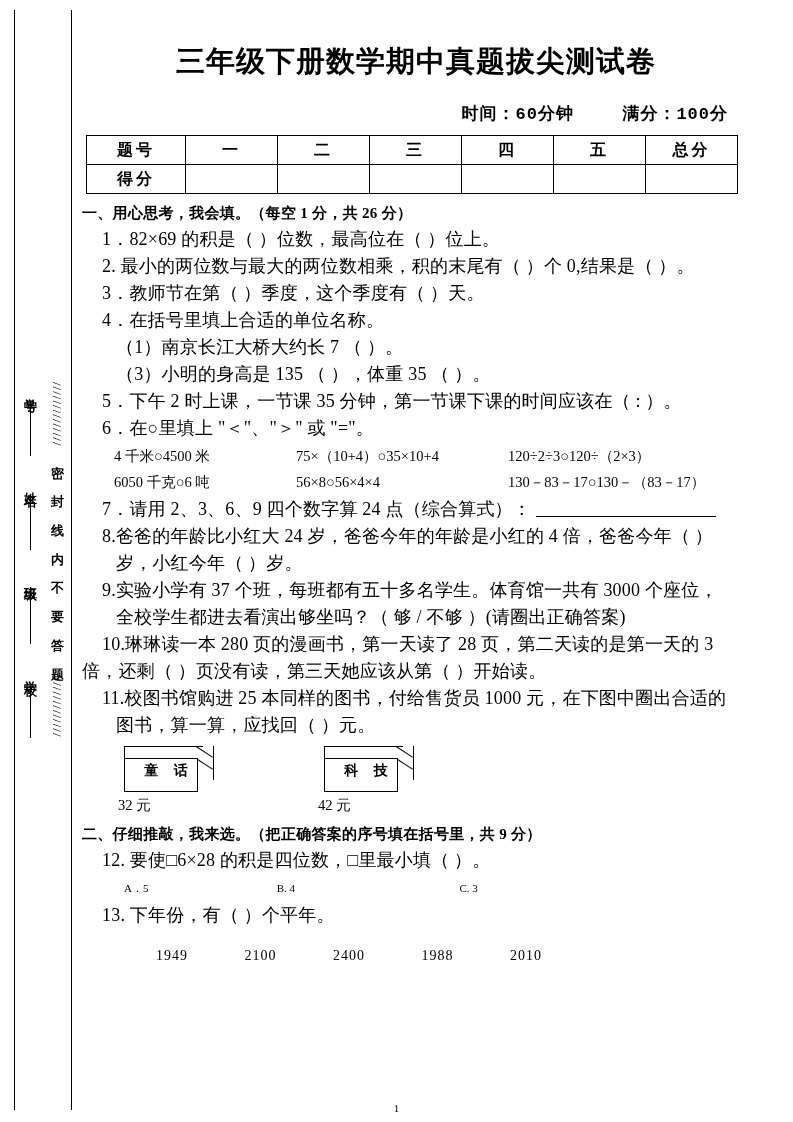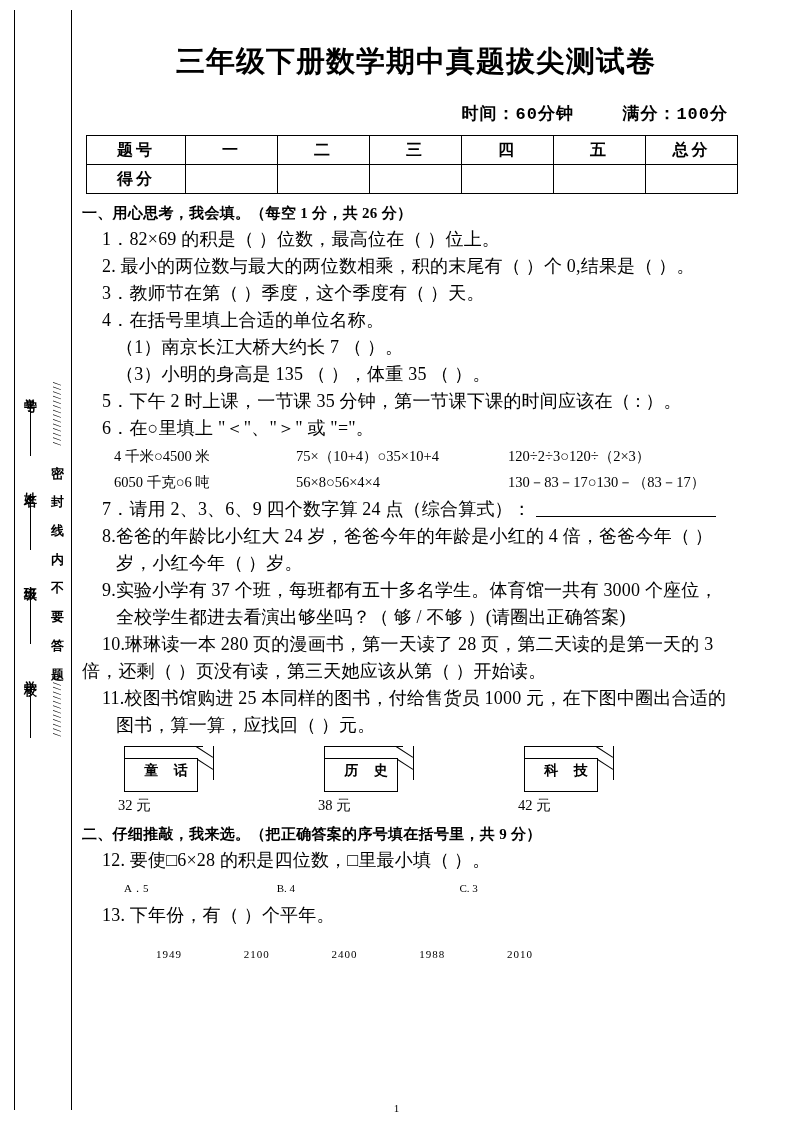--- a/index.html
+++ b/index.html
@@ -228,21 +228,21 @@
     margin-left: 8px;
     font-size: 14.5px;
   }
   .choices {
     font-size: 11px;
     line-height: 26px;
     padding-left: 44px;
   }
   .choices .c { display: inline-block; }
   .years {
-    font-size: 11px;
+    font-size: 14px;
     padding-left: 76px;
     letter-spacing: 1px;
     margin-top: 20px;
   }
   .years span { display:inline-block; width: 84px; }
   .pagenum {
     position: absolute;
     bottom: 8px;
     left: 0;
     width: 793px;
@@ -375,32 +375,20 @@
         <div class="book-price">32 元</div>
       </div>
       <div class="book-cell">
         <div class="book">
           <div class="topbar"></div>
           <div class="slantA"></div>
           <div class="slantB"></div>
           <div class="rightline"></div>
           <div class="topface"></div>
           <div class="front"></div>
-          <div class="label">历 史</div>
-        </div>
-        <div class="book-price">38 元</div>
-      </div>
-      <div class="book-cell">
-        <div class="book">
-          <div class="topbar"></div>
-          <div class="slantA"></div>
-          <div class="slantB"></div>
-          <div class="rightline"></div>
-          <div class="topface"></div>
-          <div class="front"></div>
           <div class="label">科 技</div>
         </div>
         <div class="book-price">42 元</div>
       </div>
     </div>
 
     <div class="sec-head">二、仔细推敲，我来选。（把正确答案的序号填在括号里，共 9 分）</div>
 
     <div class="line indent">12. 要使□6×28 的积是四位数，□里最小填（          ）。</div>
     <div class="choices">

